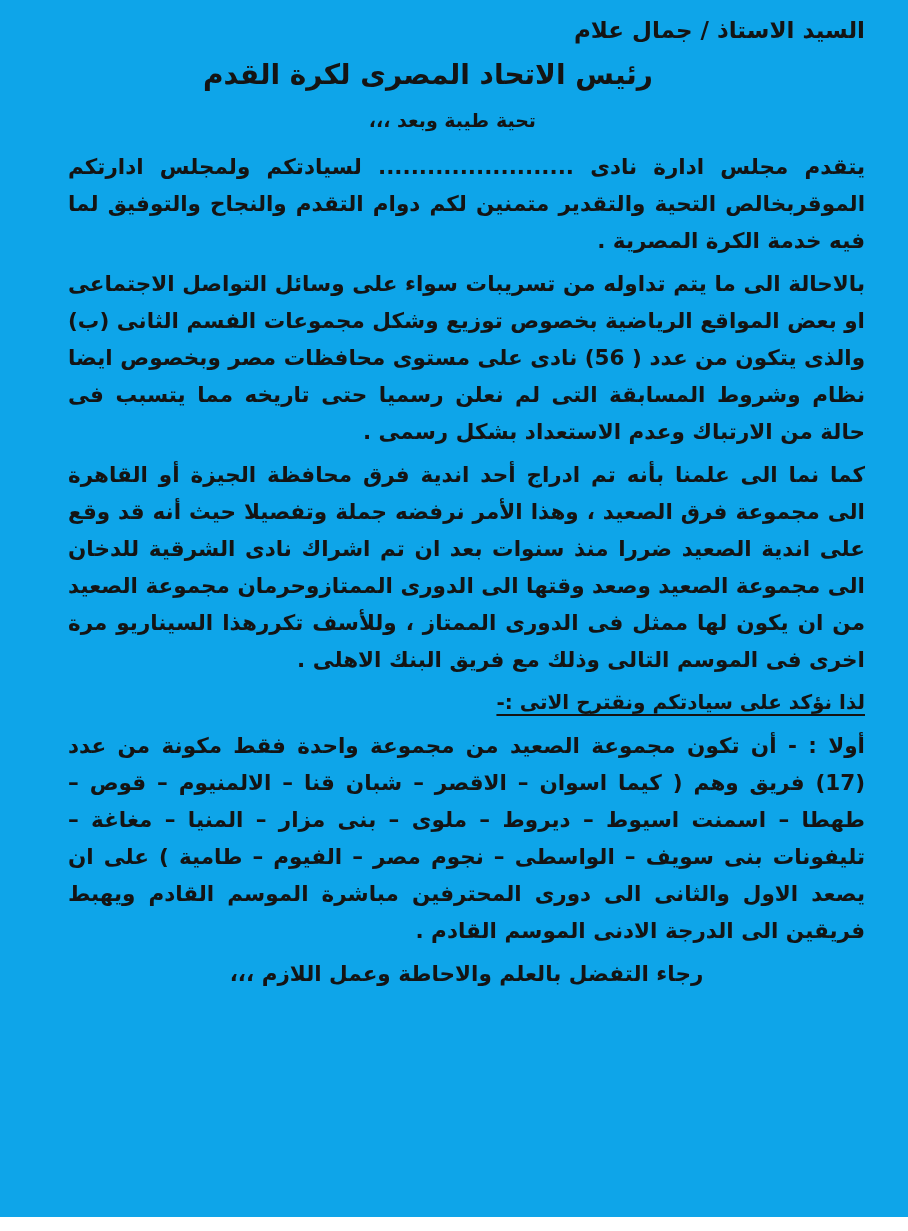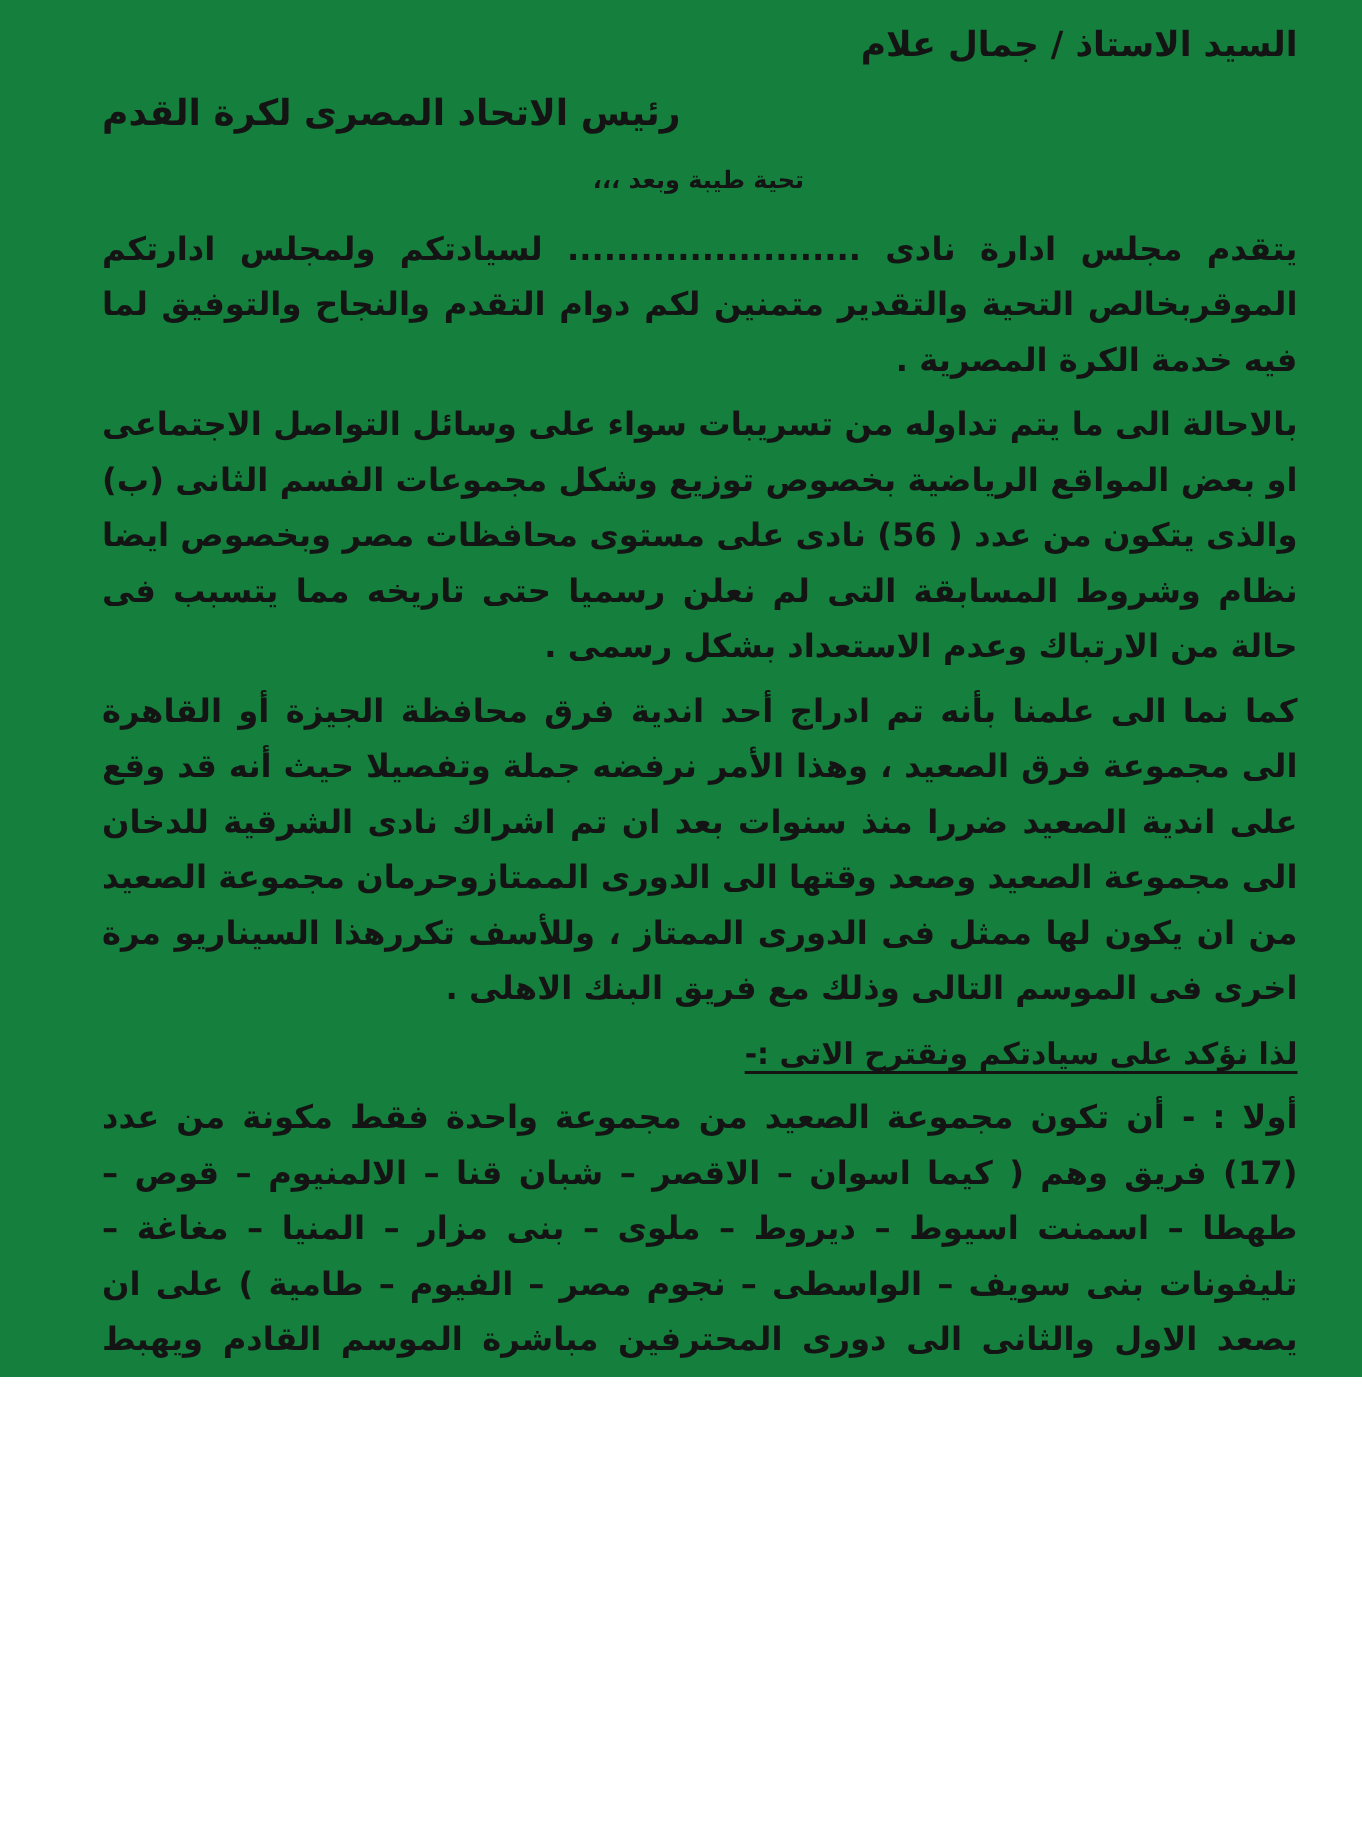--- a/index.html
+++ b/index.html
@@ -3,48 +3,48 @@
 <meta charset="utf-8">
 <style>
   html, body {
     margin: 0;
     padding: 0;
     background: #ffffff;
   }
   .page {
     position: relative;
     width: 908px;
-    height: 918px;
-    background: #15803d;
+    height: 1217px;
+    background: #0ea5e9;
     overflow: hidden;
     direction: rtl;
     font-family: "DejaVu Sans", sans-serif;
     font-weight: bold;
     color: #141414;
     box-sizing: border-box;
   }
   .content {
     box-sizing: border-box;
     padding: 14px 43px 0 68px;
   }
   .recipient-name {
     text-align: right;
     font-size: 23px;
     line-height: 32px;
     margin: 0 0 13px 0;
   }
   .recipient-title {
-    text-align: left;
-    font-size: 24px;
+    text-align: center;
+    font-size: 28px;
     line-height: 32px;
     margin: 0 77px 13px 0;
   }
   .salutation {
     text-align: right;
-    font-size: 16px;
+    font-size: 19px;
     line-height: 32px;
     margin: 0 329px 12px 0;
   }
   .para {
     font-size: 21.5px;
     line-height: 37px;
     text-align: justify;
     text-align-last: right;
     margin: 0 0 6px 0;
   }

